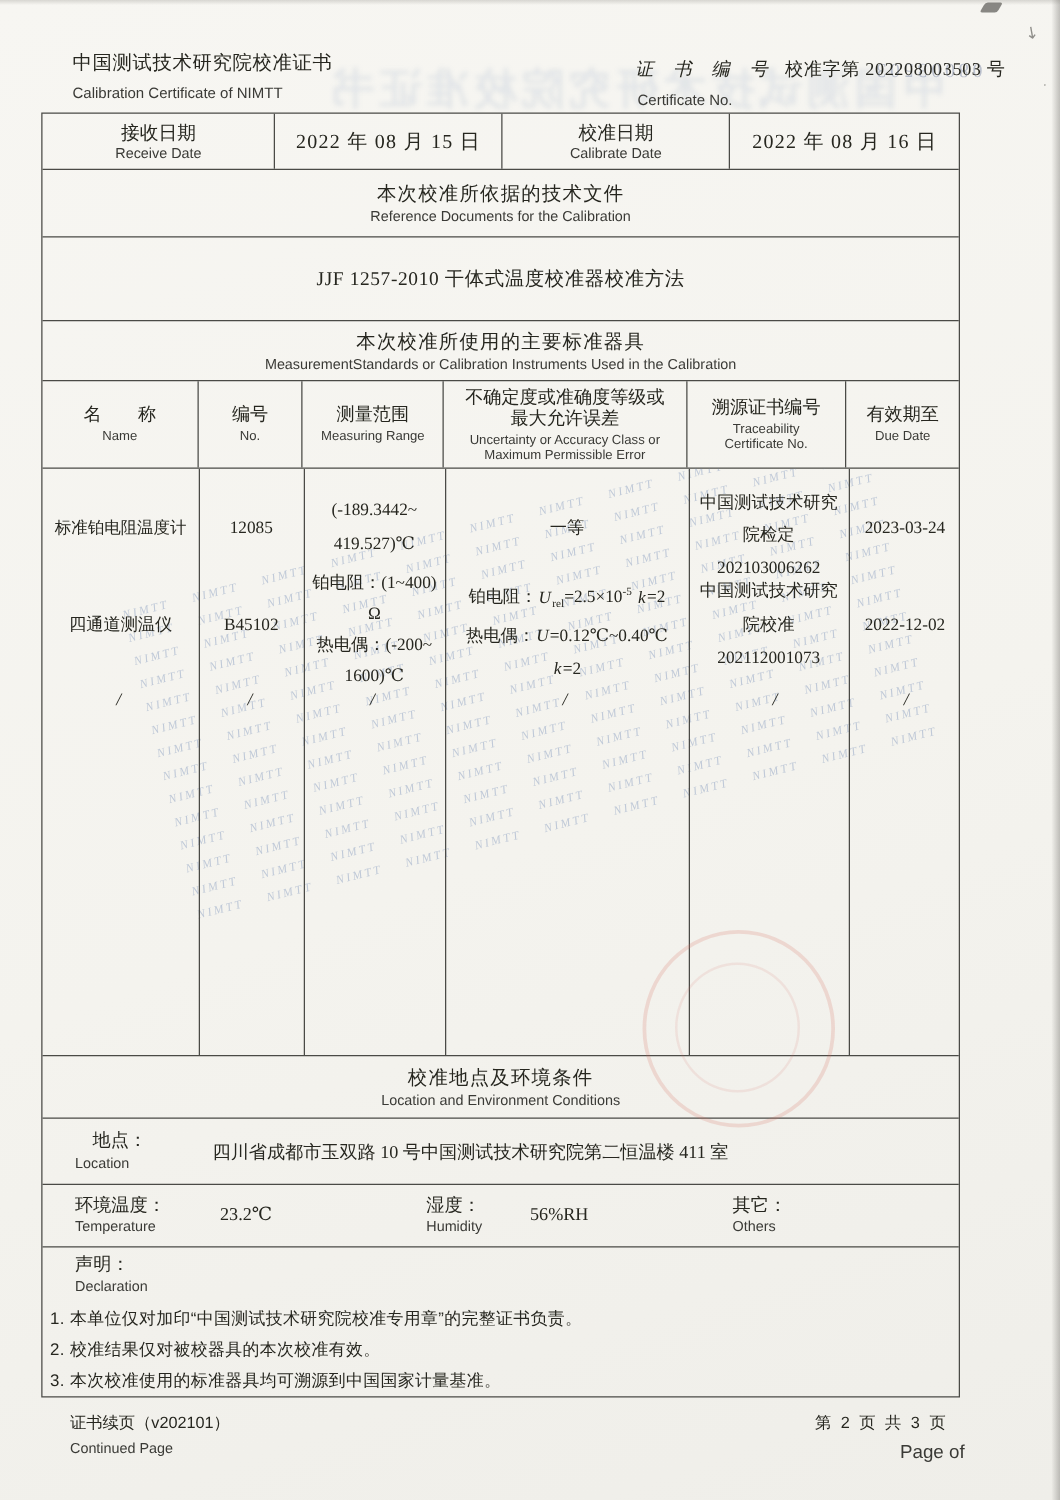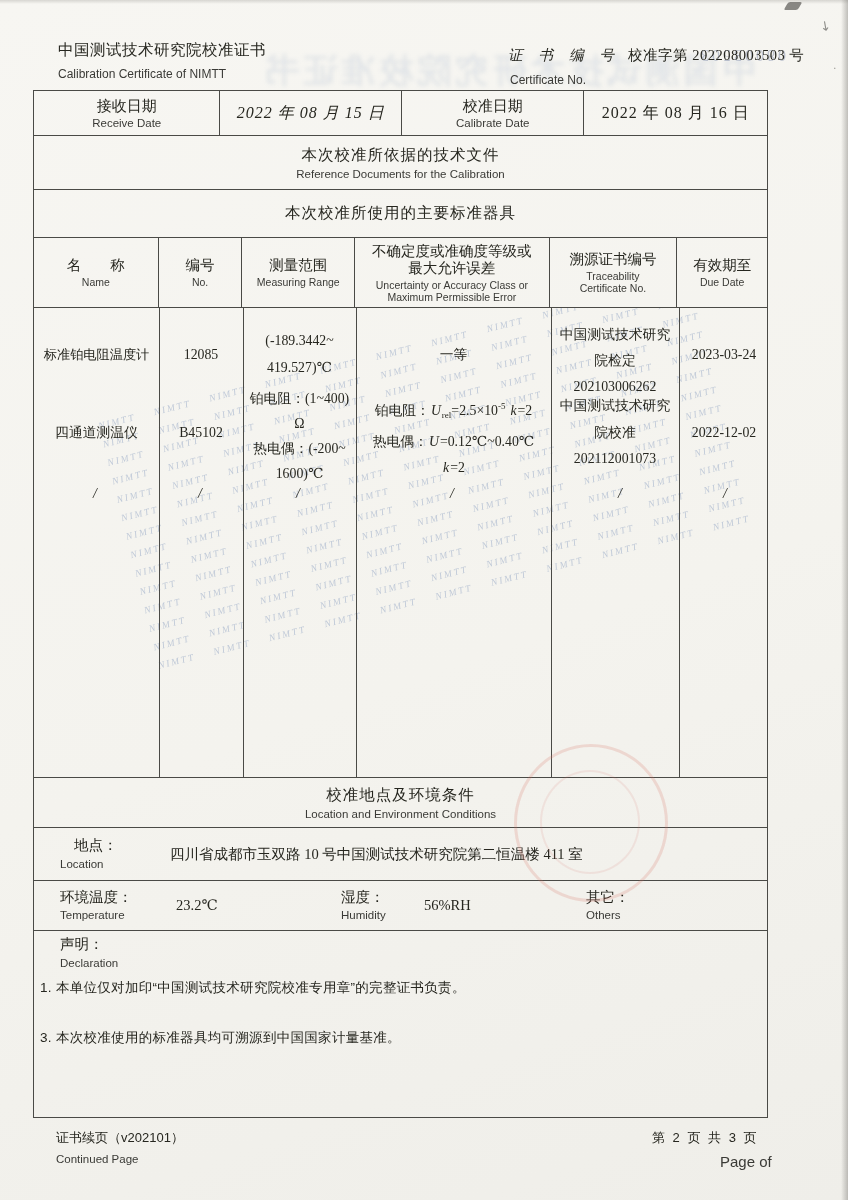--- a/index.html
+++ b/index.html
@@ -119,35 +119,37 @@
 </div>
 <div id="cert-no-en" class="abs en">Certificate No.</div>
 
 <div id="frame">
 
   <div id="row-dates" class="hr">
     <div class="cell lblcell vsep" style="width:187px;">
       <div class="t">接收日期</div>
       <div class="s">Receive Date</div>
     </div>
-    <div class="cell datecell vsep" style="width:182px;font-style:italic;">2022 年 08 月 15 日</div>
+    <div class="cell datecell vsep" style="width:182px;">2022 年 08 月 15 日</div>
     <div class="cell lblcell vsep" style="width:183px;">
       <div class="t">校准日期</div>
       <div class="s">Calibrate Date</div>
     </div>
     <div class="cell datecell" style="width:183px;">2022 年 08 月 16 日</div>
   </div>
 
   <div class="band hr" style="height:54px;">
     <div class="t">本次校准所依据的技术文件</div>
     <div class="s">Reference Documents for the Calibration</div>
   </div>
+  <div id="ref-content" class="hr" style="height:67px;">JJF 1257-2010  干体式温度校准器校准方法</div>
 
   <div class="band hr" style="height:48px;">
     <div class="t">本次校准所使用的主要标准器具</div>
+    <div class="s">MeasurementStandards or Calibration Instruments Used in the Calibration</div>
   </div>
 
   <div id="std-header" class="hr">
     <div class="hcell vsep" style="width:125px;">
       <div class="hcn pre">名　　称</div>
       <div class="hen pre">Name</div>
     </div>
     <div class="hcell vsep" style="width:84px;">
       <div class="hcn pre">编号</div>
       <div class="hen pre">No.</div>
@@ -231,20 +233,21 @@
     <div class="abs fieldlbl-s" style="left:287px;top:28px;">Humidity</div>
     <div class="abs fieldval" style="left:370px;top:16px;">56%RH</div>
     <div class="abs fieldlbl-t" style="left:532px;top:7px;">其它：</div>
     <div class="abs fieldlbl-s" style="left:532px;top:28px;">Others</div>
   </div>
 
   <div id="decl">
     <div class="abs fieldlbl-t" style="left:6px;top:4px;">声明：</div>
     <div class="abs fieldlbl-s" style="left:6px;top:26px;">Declaration</div>
     <div class="item" style="top:48px;">1. 本单位仅对加印“中国测试技术研究院校准专用章”的完整证书负责。</div>
+    <div class="item" style="top:73px;">2. 校准结果仅对被校器具的本次校准有效。</div>
     <div class="item" style="top:98px;">3. 本次校准使用的标准器具均可溯源到中国国家计量基准。</div>
   </div>
 </div>
 
 <div id="footer-left-cn" class="abs cn">证书续页（v202101）</div>
 <div id="footer-left-en" class="abs en">Continued Page</div>
 <div id="footer-right-cn" class="abs cn">第 2 页 共 3 页</div>
 <div id="footer-right-en" class="abs en">Page of</div>
 
 </body></html>

